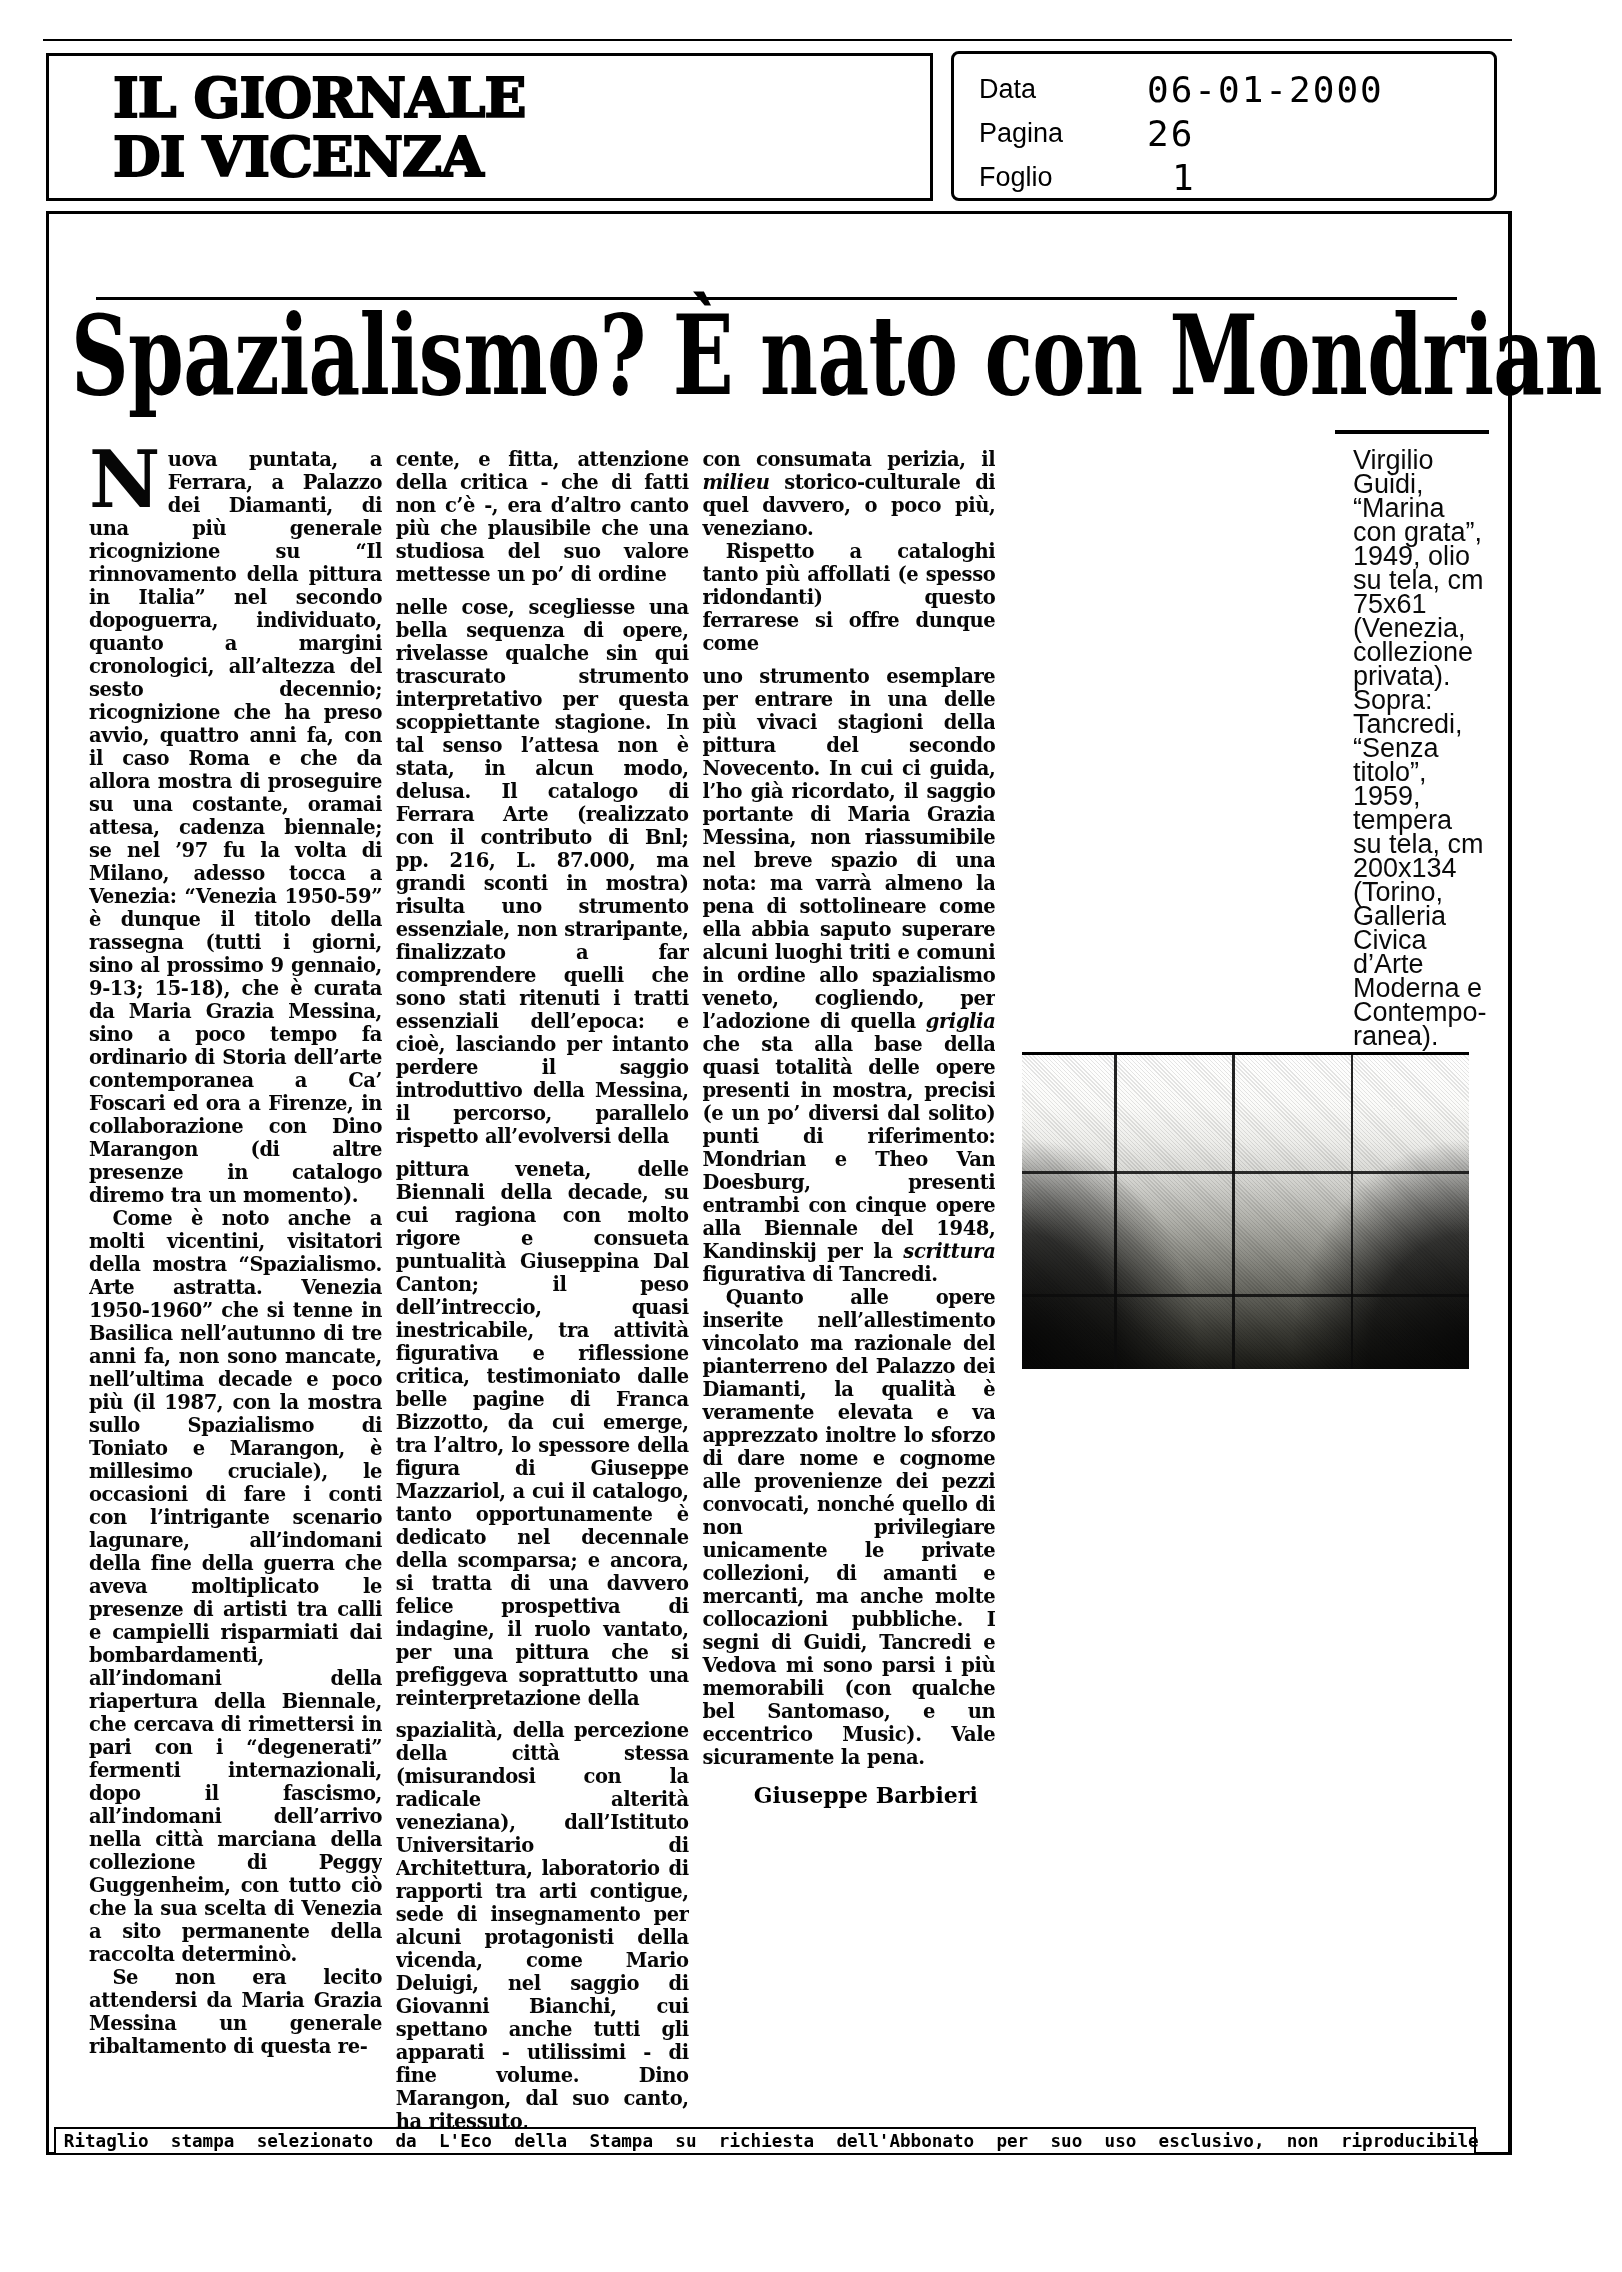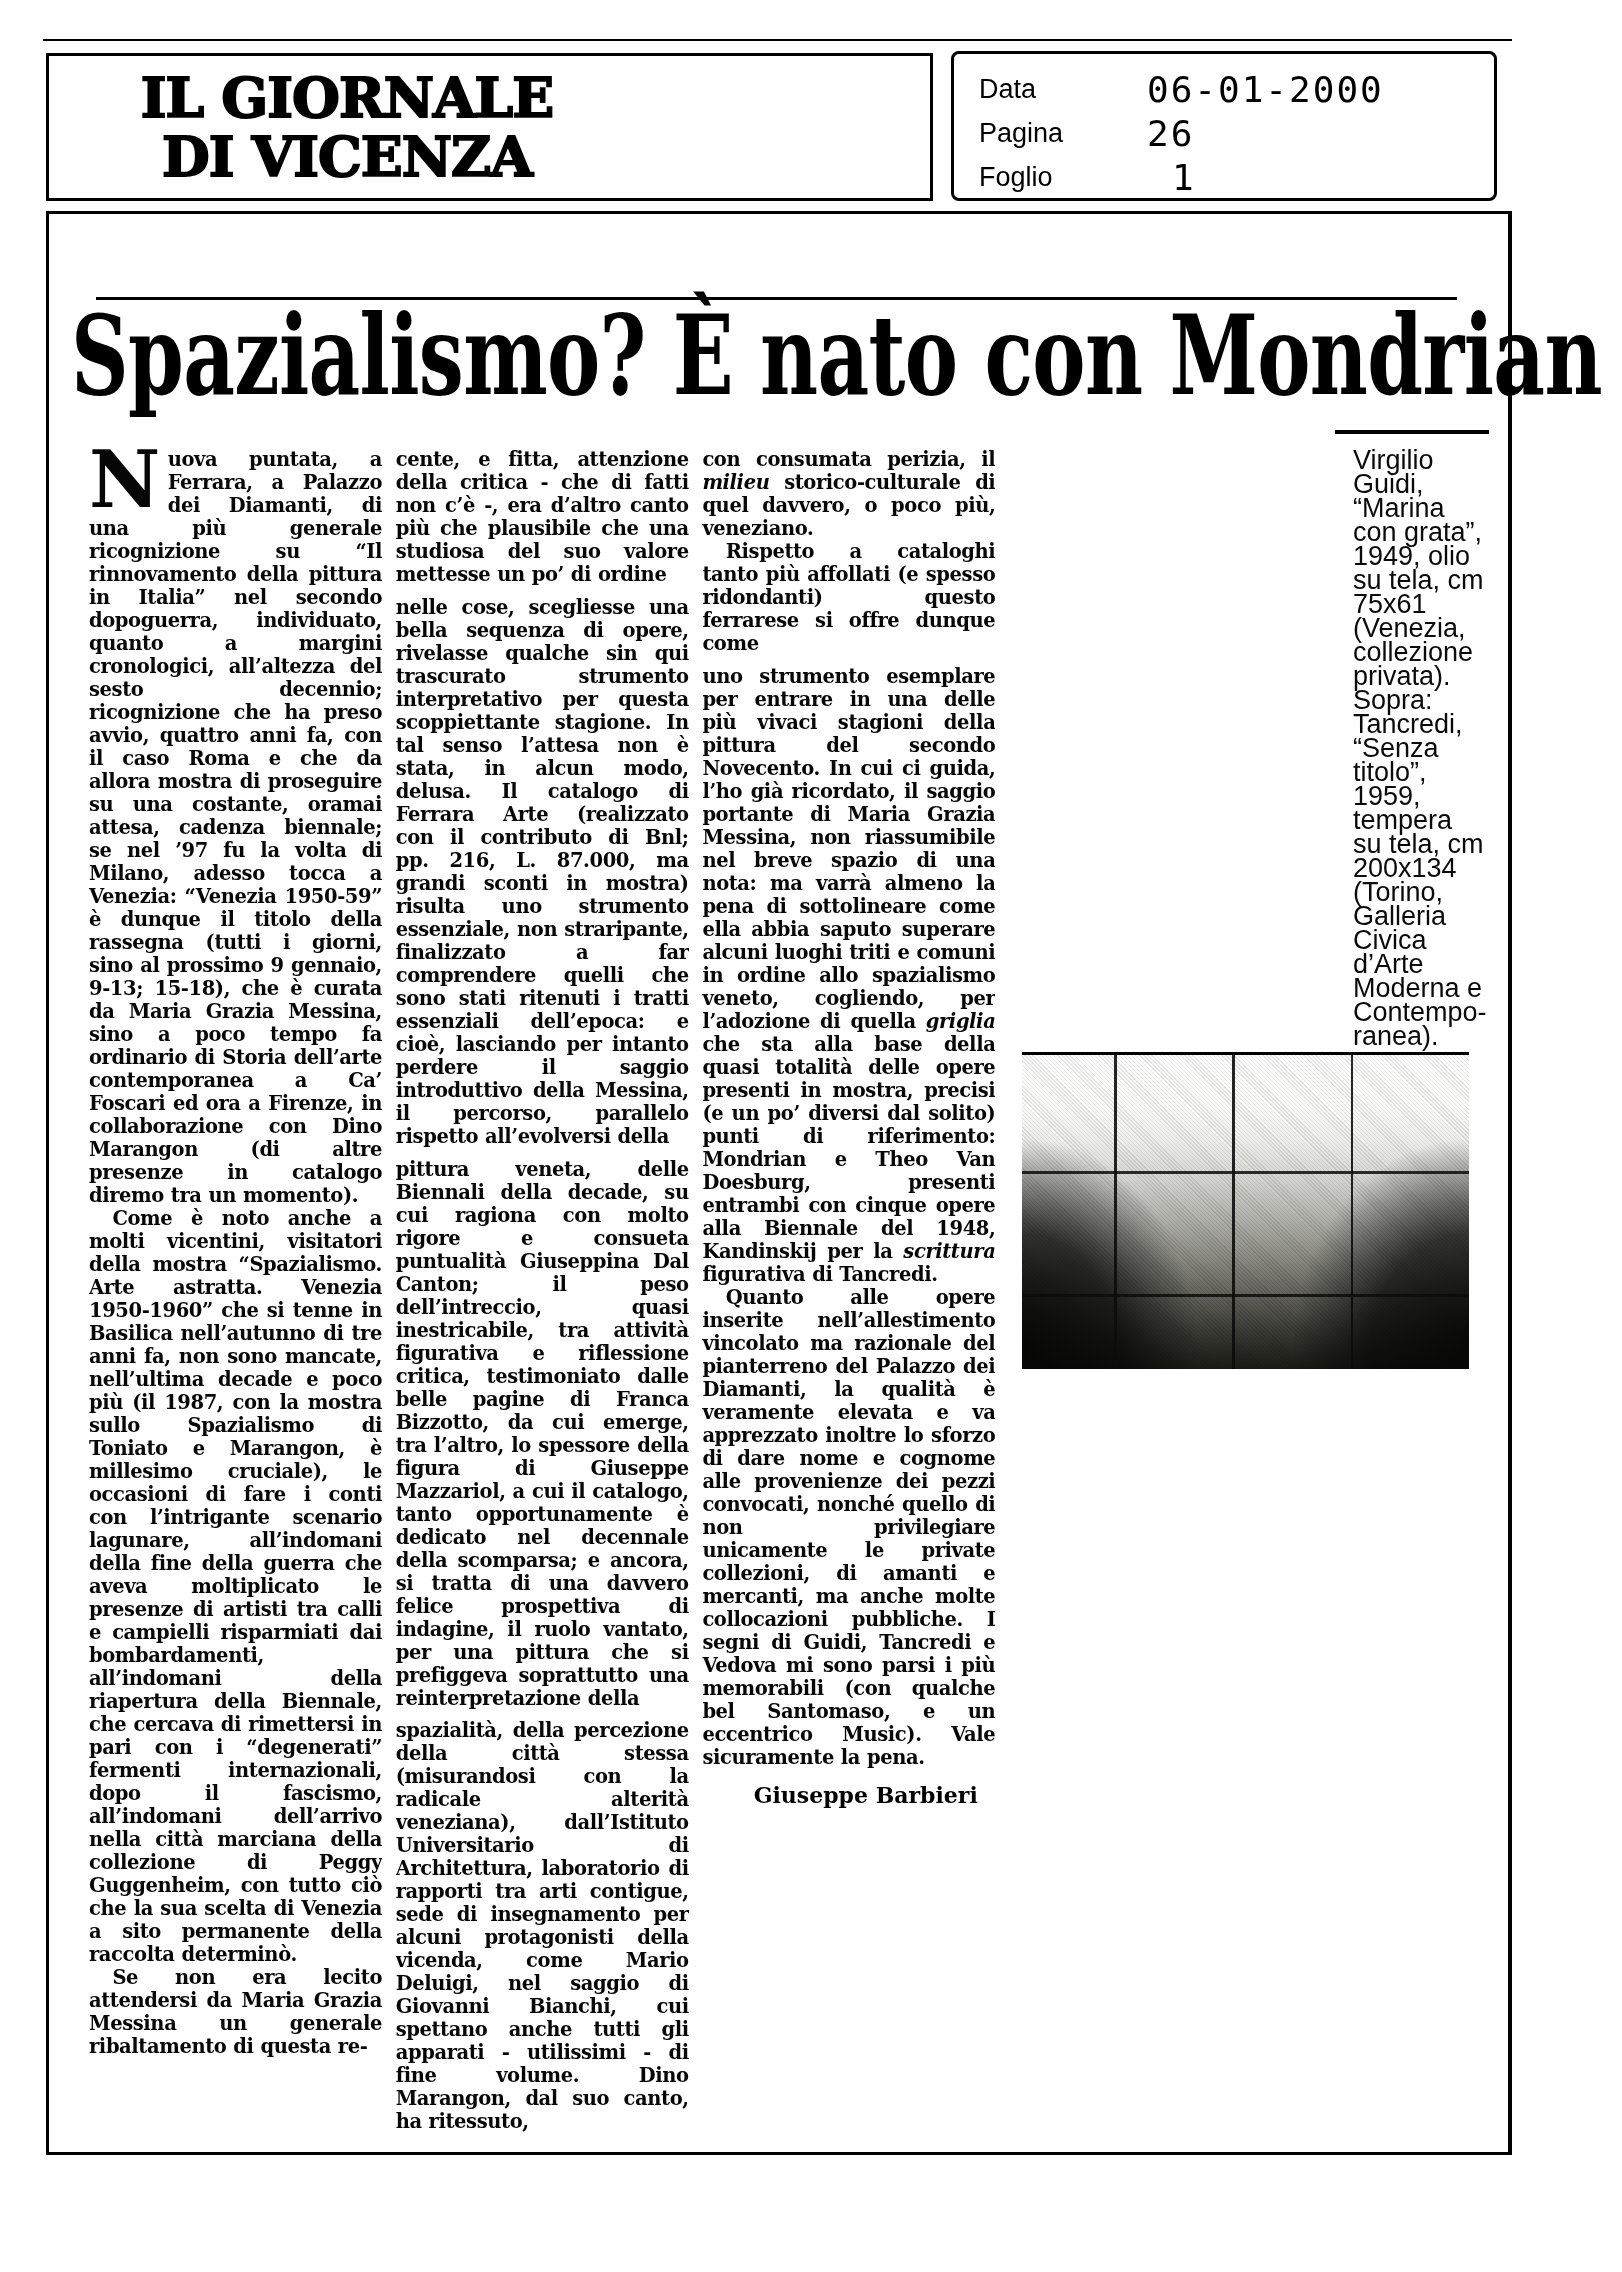--- a/index.html
+++ b/index.html
@@ -4,21 +4,21 @@
 <style>
   html,body{margin:0;padding:0;background:#ffffff;}
   .page{position:relative;width:1623px;height:2272px;background:#ffffff;overflow:hidden;
         font-family:"DejaVu Serif",serif;color:#000;}
 
   
   .topline{position:absolute;left:43px;top:39px;width:1469px;height:2px;background:#000;}
 
   
   .logo-box{position:absolute;left:46px;top:53px;width:887px;height:148px;border:3.9px solid #000;box-sizing:border-box;}
-  .logo{padding-top:11.7px;padding-left:64px;width:468px;text-align:center;}
+  .logo{padding-top:11.7px;padding-left:64px;width:468px;}
   .logo div{font-family:"DejaVu Serif",serif;font-weight:bold;font-size:55px;line-height:59px;
             letter-spacing:-1px;-webkit-text-stroke:2px #000;}
 
   
   .data-box{position:absolute;left:951px;top:51px;width:546px;height:150px;border:3.9px solid #000;
             border-radius:7.8px;box-sizing:border-box;padding:13.7px 0 0 25px;}
   .data-row{display:flex;height:44px;align-items:center;}
   .data-label{width:168px;font-family:"Liberation Sans",sans-serif;font-size:27px;}
   .data-value{font-family:"DejaVu Sans Mono",monospace;font-size:36px;font-weight:normal;letter-spacing:2px;}
   .data-row:nth-child(3) .data-value{padding-left:25px;}
@@ -134,15 +134,18 @@
     <div class="photo">
       <div class="ph-v" style="left:20.5%"></div>
       <div class="ph-v" style="left:47%"></div>
       <div class="ph-v" style="left:73.5%"></div>
       <div class="ph-h" style="top:37%"></div>
       <div class="ph-h" style="top:76%"></div>
     </div>
 
   </div>
 
+  <div class="footer-box">
+    <div class="footer-text">Ritaglio stampa selezionato da L'Eco della Stampa su richiesta dell'Abbonato per suo uso esclusivo, non riproducibile</div>
+  </div>
 
 </div>
 
 
 </body></html>

